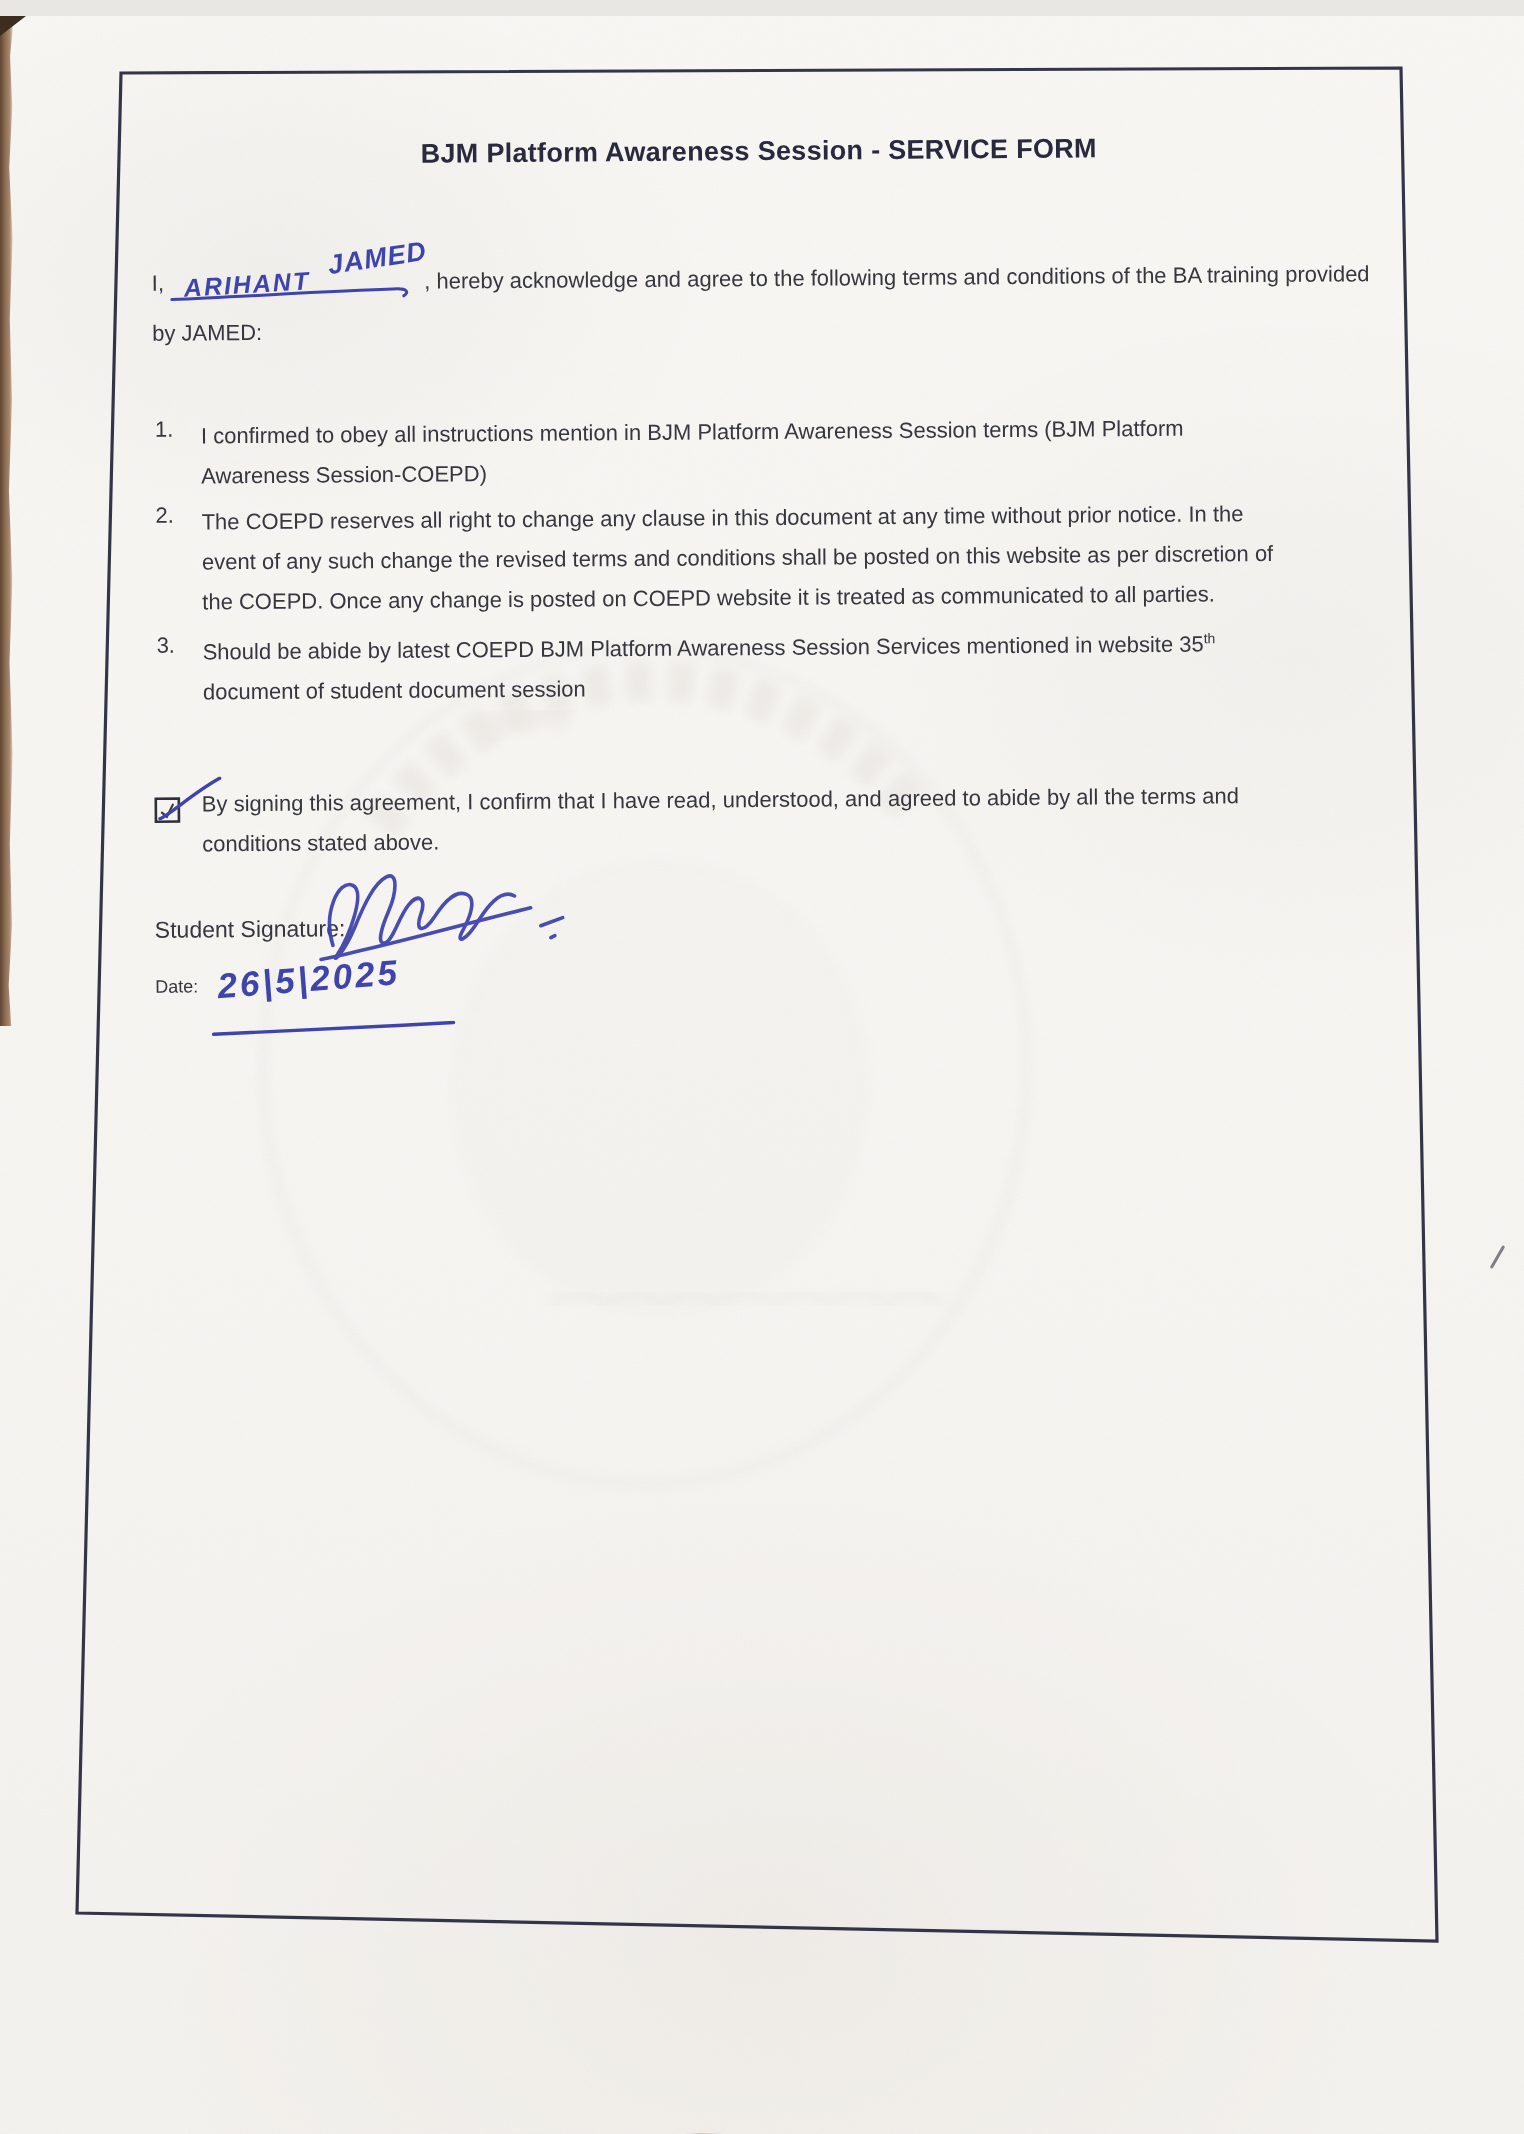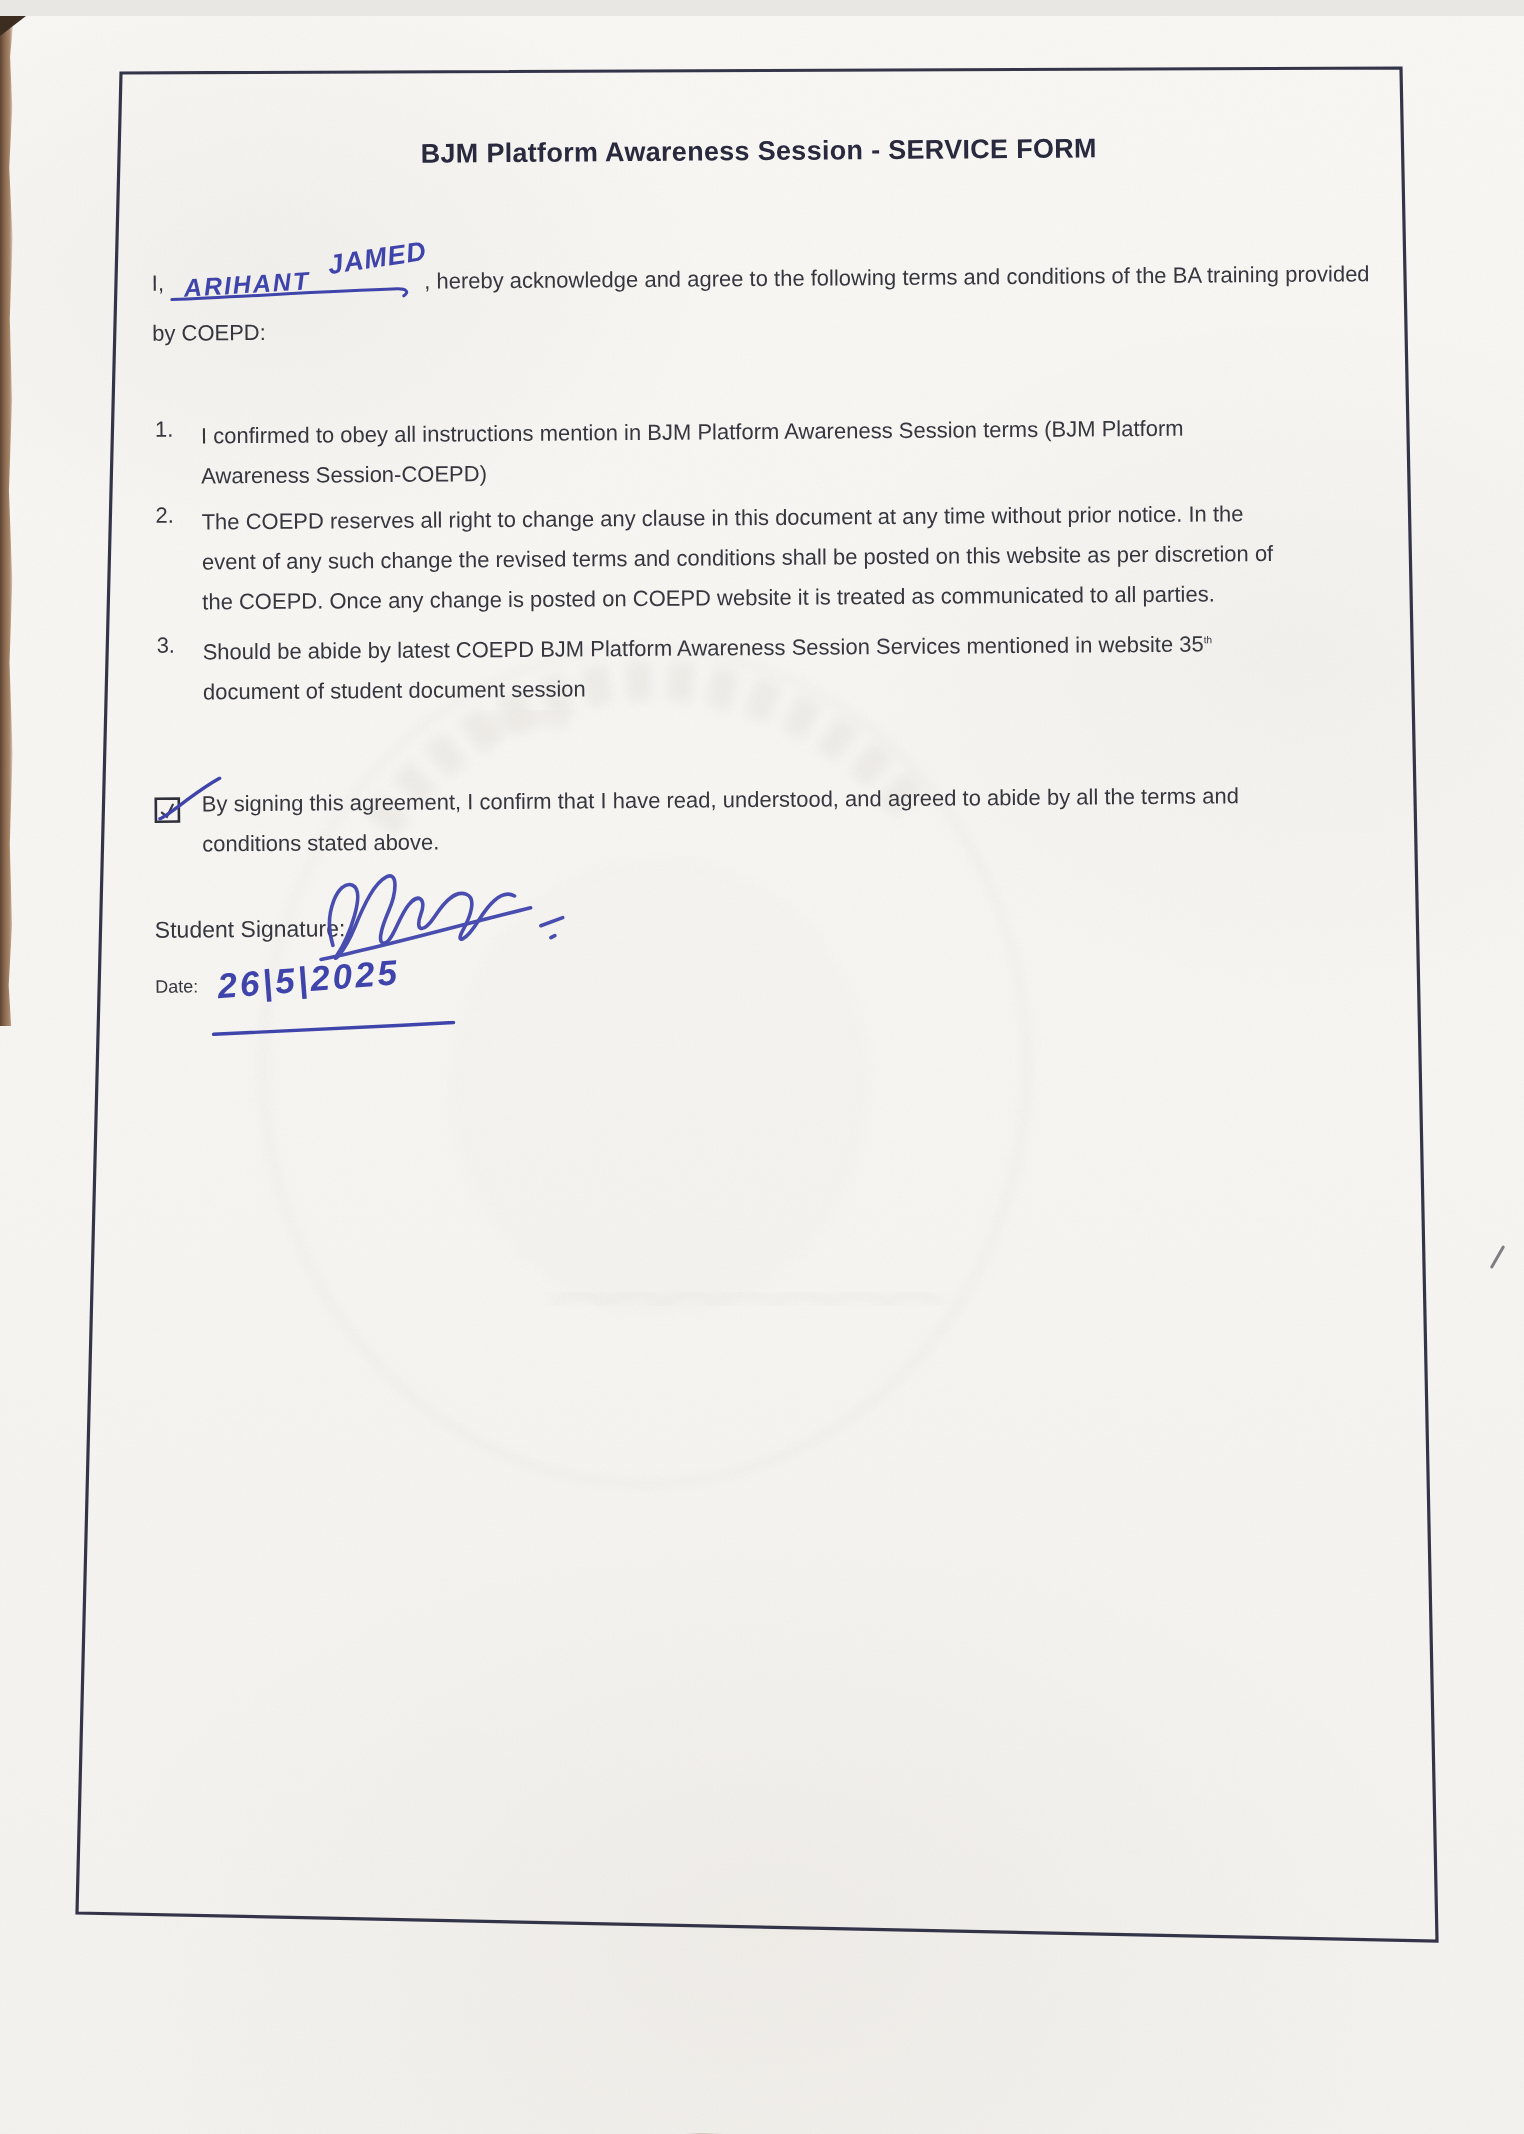--- a/index.html
+++ b/index.html
@@ -57,21 +57,21 @@
   .name-w2{position:absolute;left:158px;top:-8px;font-size:27px;font-weight:bold;letter-spacing:1px;transform:rotate(-8deg);font-style:italic;}
   .name-underline{position:absolute;left:0;bottom:2px;}
   .intro-line2{position:absolute;top:300px;left:152px;font-size:22px;color:#33333c;}
 
   .term-num{position:absolute;left:154px;font-size:22px;color:#33333c;}
   .term-lines{position:absolute;left:200px;width:1190px;font-size:22px;color:#33333c;}
   .term-lines div{line-height:40px;height:40px;white-space:nowrap;}
   #t1n,#t1l{top:396px;}
   #t2n,#t2l{top:482px;}
   #t3n,#t3l{top:612px;}
-  sup.ord{font-size:10px;vertical-align:super;line-height:0;}
+  sup.ord{font-size:14px;vertical-align:super;line-height:0;}
 
   .agree-check{position:absolute;left:146px;top:756px;}
   .agree-lines{position:absolute;left:198px;top:764px;width:1190px;font-size:22px;color:#33333c;}
   .agree-lines div{line-height:40px;height:40px;white-space:nowrap;}
 
   .sig-label{position:absolute;left:150px;top:896px;font-size:23px;color:#33333c;}
   .sig-scribble{position:absolute;left:300px;top:834px;}
   .date-label{position:absolute;left:150px;top:956px;font-size:18px;color:#33333c;}
   .date-hand{
     position:absolute;left:212px;top:938px;width:230px;
@@ -112,21 +112,21 @@
       <span class="seg">I,</span>
       <span class="name-field">
         <span class="name-w1">ARIHANT</span>
         <span class="name-w2">JAMED</span>
         <svg class="name-underline" width="248" height="14" viewBox="0 0 248 14">
           <path d="M2,11 C70,9 150,4 228,2 C236,2 240,5 234,9" fill="none" stroke="#3c41ab" stroke-width="3" stroke-linecap="round"></path>
         </svg>
       </span>
       <span class="seg">, hereby acknowledge and agree to the following terms and conditions of the BA training provided</span>
     </div>
-    <div class="intro-line2">by COEPD:</div>
+    <div class="intro-line2">by JAMED:</div>
 
     <div class="term-num" id="t1n">1.</div>
     <div class="term-lines" id="t1l">
       <div>I confirmed to obey all instructions mention in BJM Platform Awareness Session terms (BJM Platform</div>
       <div>Awareness Session-COEPD)</div>
     </div>
 
     <div class="term-num" id="t2n">2.</div>
     <div class="term-lines" id="t2l">
       <div>The COEPD reserves all right to change any clause in this document at any time without prior notice. In the</div>

